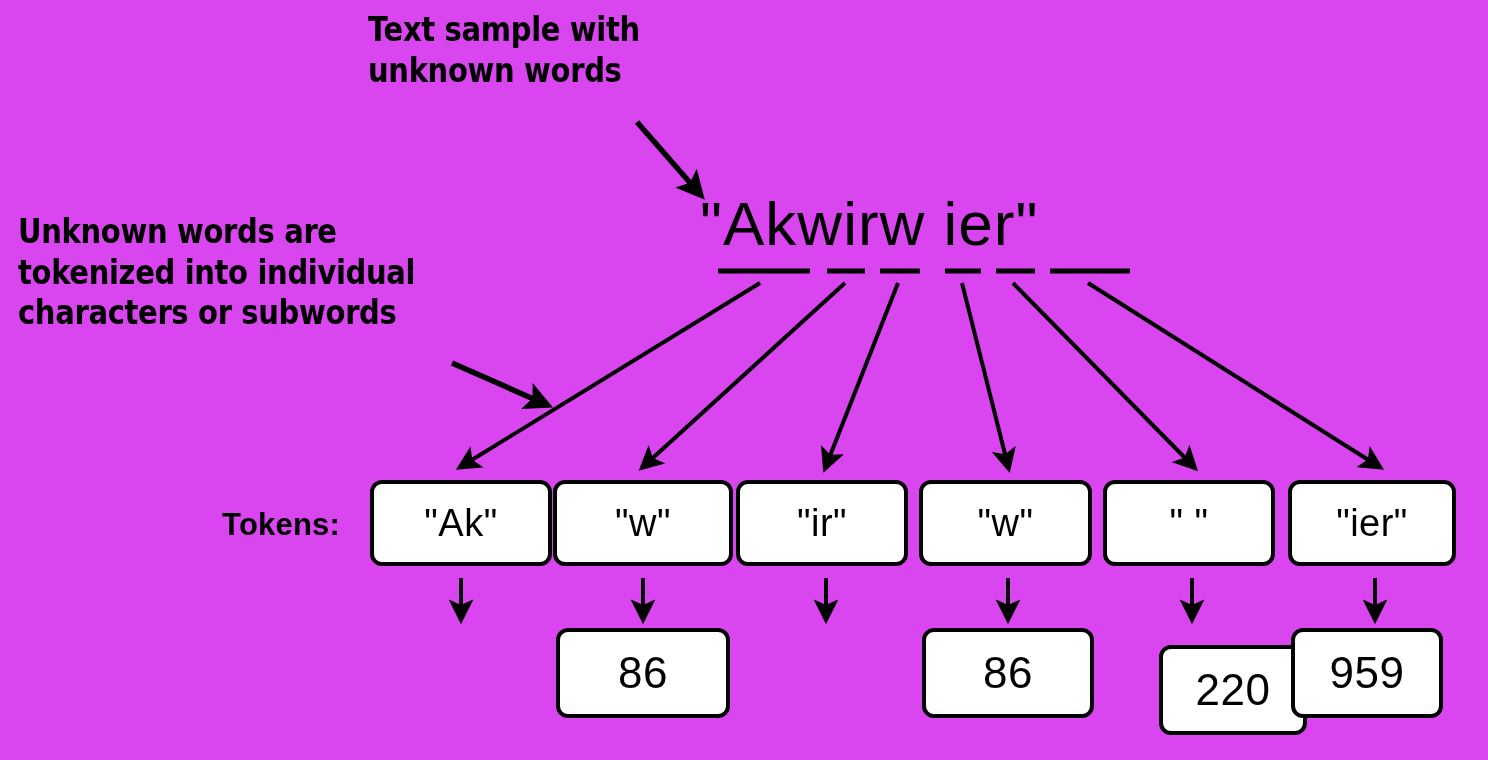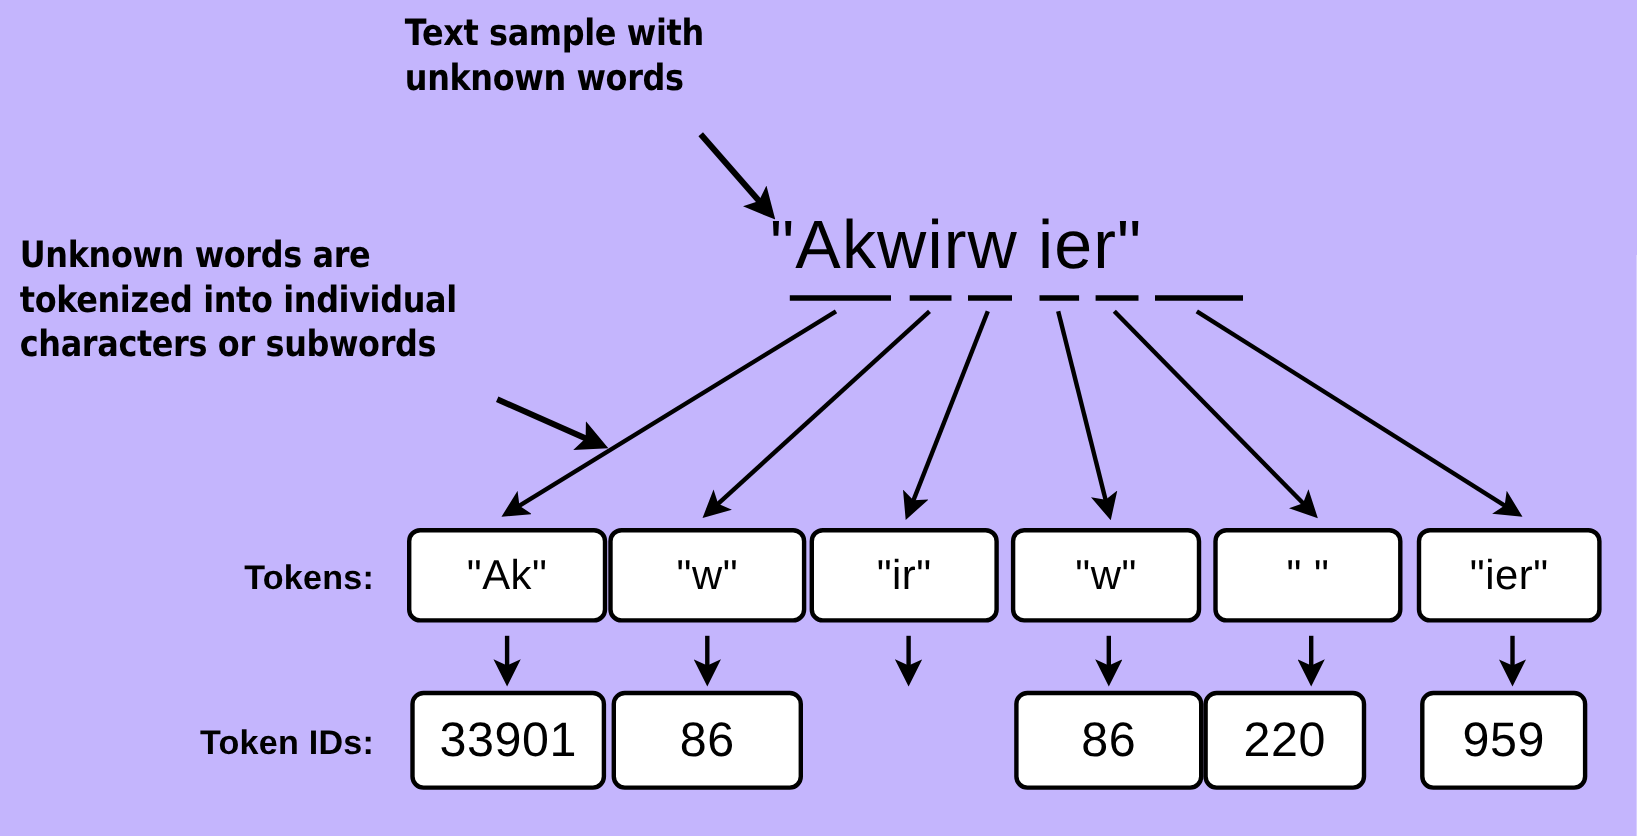--- a/index.html
+++ b/index.html
@@ -4,21 +4,21 @@
 <style>
   html, body {
     margin: 0;
     padding: 0;
     background: #ffffff;
   }
   #stage {
     position: relative;
     width: 1488px;
     height: 760px;
-    background: #c4b5fd;
+    background: #d946ef;
     overflow: hidden;
     font-family: "Liberation Sans", sans-serif;
     color: #000000;
   }
 
   
   .annotation {
     position: absolute;
     font-family: "DejaVu Sans", sans-serif;
     font-weight: bold;
@@ -162,28 +162,26 @@
 unknown words</div>
 
   <div class="annotation" id="annotation-left">Unknown words are
 tokenized into individual
 characters or subwords</div>
 
   <div id="sample-text">"Akwirw ier"</div>
 
   <div class="row-label" id="label-tokens">Tokens:</div>
 
-  <div class="row-label" id="label-token-ids">Token IDs:</div>
 
   <div class="box token-box" style="left:370px;  width:182px;">"Ak"</div>
   <div class="box token-box" style="left:553px;  width:180px;">"w"</div>
   <div class="box token-box" style="left:736px;  width:172px;">"ir"</div>
   <div class="box token-box" style="left:919px;  width:173px;">"w"</div>
   <div class="box token-box" style="left:1103px; width:172px;">" "</div>
   <div class="box token-box" style="left:1288px; width:168px;">"ier"</div>
 
-  <div class="box id-box" style="left:373px;  width:178px;">33901</div>
   <div class="box id-box" style="left:556px;  width:174px;">86</div>
   <div class="box id-box" style="left:922px;  width:172px;">86</div>
-  <div class="box id-box" style="left:1094px; width:148px;">220</div>
+  <div class="box id-box" style="left:1159px; width:148px;margin-top:17px;">220</div>
   <div class="box id-box" style="left:1291px; width:152px;">959</div>
 
 </div>
 
 </body></html>

